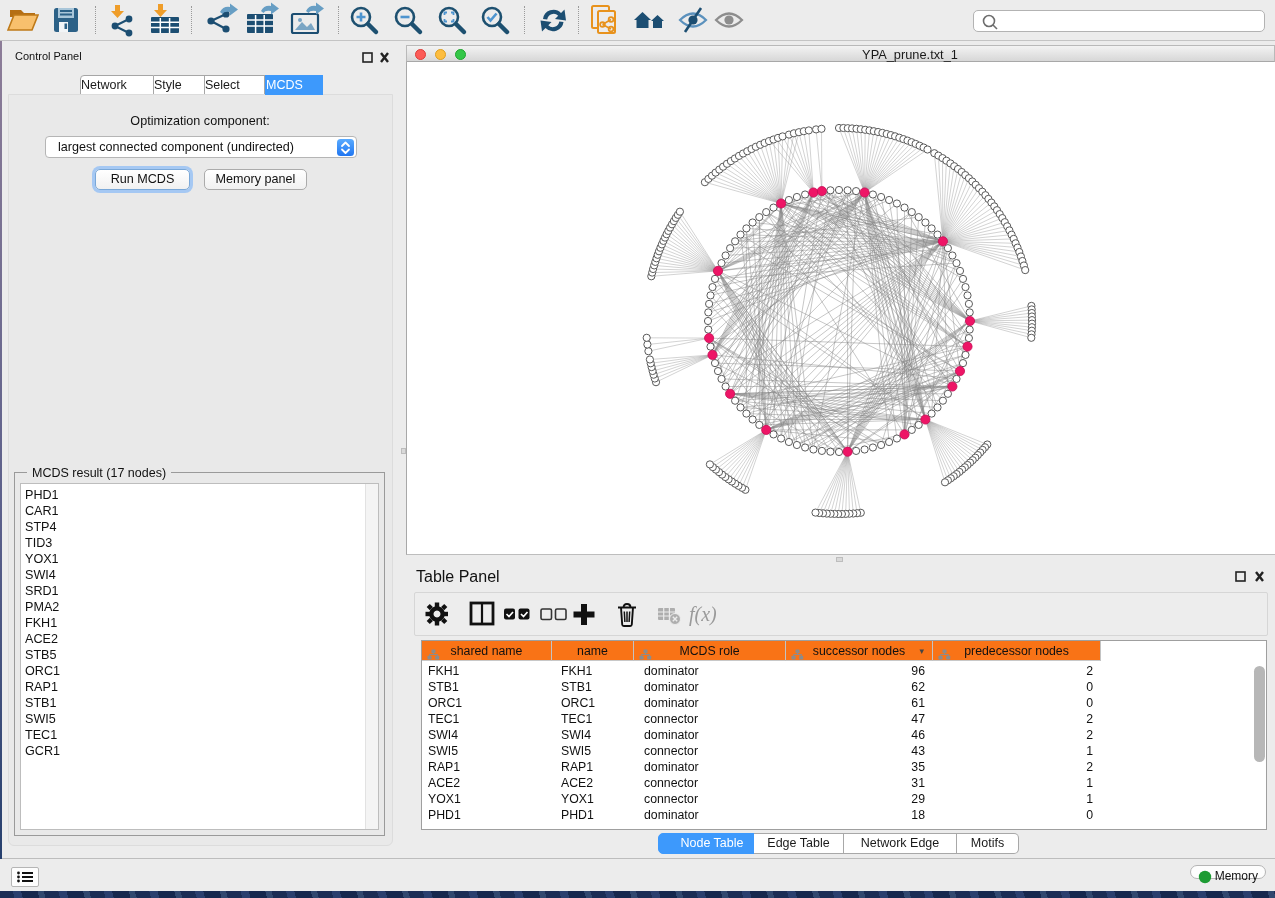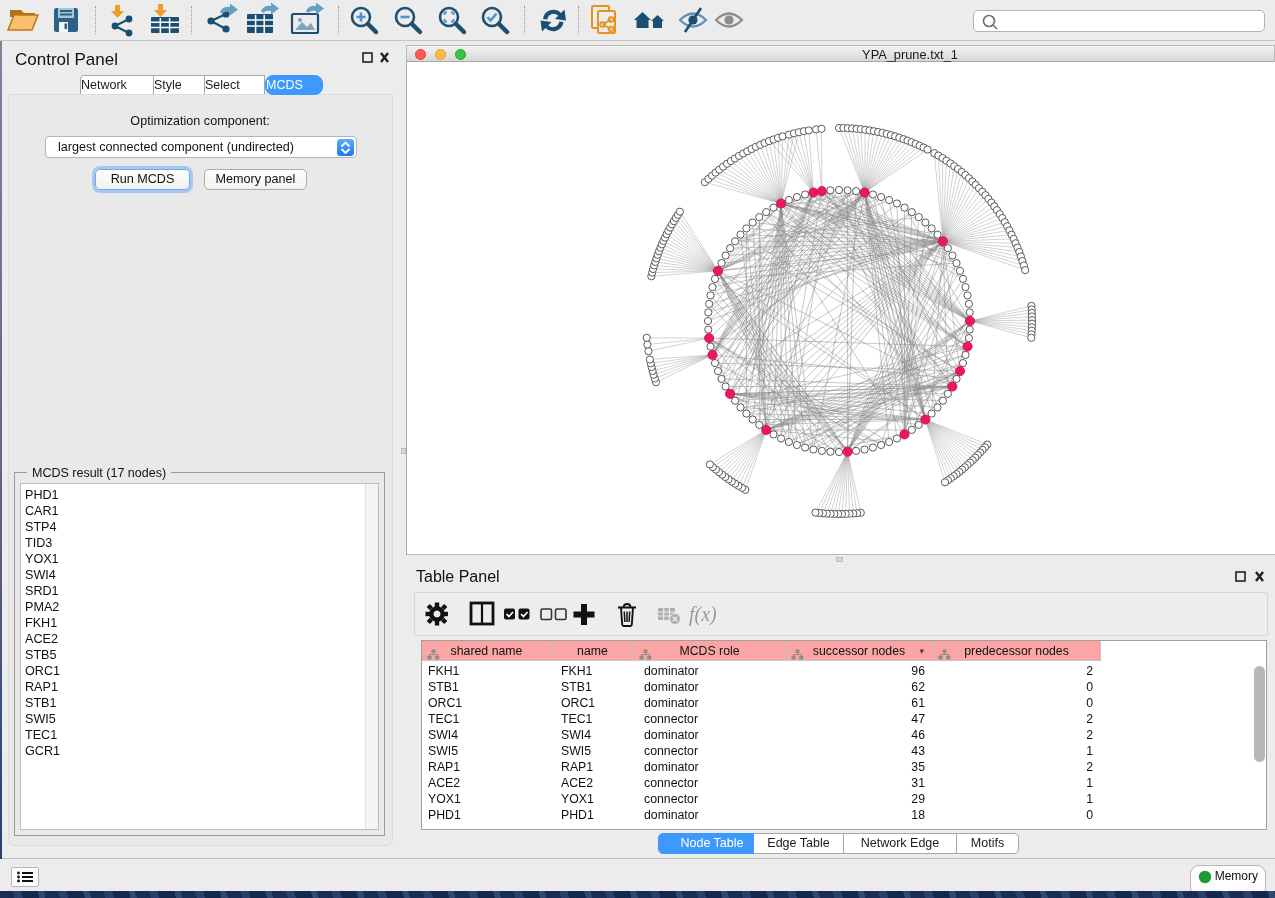--- a/index.html
+++ b/index.html
@@ -5,24 +5,24 @@
 body{font-family:"Liberation Sans",sans-serif;background:#1c2f57;position:relative}
 .abs{position:absolute}
 #app{position:absolute;left:0;top:0;width:1275px;height:891px;background:#ececec}
 #wallstrip{position:absolute;left:0;top:41px;width:2px;height:818px;background:linear-gradient(#8d7d98,#5a5f8a 60%,#27406e);z-index:60}
 #wall{position:absolute;left:0;top:891px;width:1275px;height:7px;background:repeating-linear-gradient(75deg,#1b2d55 0 14px,#2a3f6e 14px 22px,#16284e 22px 38px,#31486f 38px 44px);z-index:70}
 
 #toolbar{position:absolute;left:0;top:0;width:1275px;height:41px;background:#ececec;border-bottom:1px solid #c4c4c4}
 .tsep{position:absolute;top:6px;width:0;height:28px;border-left:1px dotted #9a9a9a}
 #searchbox{position:absolute;left:973px;top:10px;width:292px;height:22px;background:#fff;border:1px solid #b3b3b3;border-radius:5px}
 
-#ctlhdr{position:absolute;left:6px;top:50px;font-size:17px;color:#111}
+#ctlhdr{position:absolute;left:6px;top:50px;font-size:11px;color:#111}
 #ctlbody{position:absolute;left:8px;top:94px;width:385px;height:752px;background:#e9e9e9;border:1px solid #dcdcdc;border-radius:0 0 6px 6px}
 .tab{position:absolute;top:75px;height:20px;font-size:12.5px;line-height:19px;background:#fff;border:1px solid #a6a6a6;color:#1a1a1a}
-.tabsel{background:#3d99fc;color:#fff;border-color:#3d99fc;border-radius:8px;z-index:3}
+.tabsel{background:#3d99fc;color:#fff;border-color:#3d99fc;border-radius:0;z-index:3}
 #optlabel{position:absolute;left:0;top:114px;width:400px;text-align:center;font-size:12.6px;color:#111}
 #combo{position:absolute;left:45px;top:136px;width:312px;height:22px;background:#fff;border:1px solid #b5b5b5;border-radius:4px;font-size:12.6px;line-height:20px;color:#111;padding-left:12px}
 #combobtn{position:absolute;right:2px;top:1.5px;width:17px;height:17px;border-radius:3.5px;background:linear-gradient(#5aabff,#2076f1)}
 .btn{position:absolute;height:21px;background:linear-gradient(#ffffff,#f1f1f1);border:1px solid #ababab;border-radius:5px;font-size:12.6px;text-align:center;line-height:19px;color:#111}
 #runbtn{left:95px;top:169px;width:95px;box-shadow:0 0 0 3px #a5c8f3;border-color:#7aa8d8}
 #closebtn{left:204px;top:169px;width:103px}
 #fieldset{position:absolute;left:14px;top:472px;width:371px;height:364px;border:1px solid #9a9a9a}
 #legend{position:absolute;left:12px;top:-7px;background:#e9e9e9;padding:0 5px;font-size:12.5px;color:#111}
 #mlist{position:absolute;left:5px;top:10px;right:5px;bottom:5px;background:#fff;border:1px solid #bdbdbd;font-size:12.6px;color:#111;line-height:16px;padding:3px 0 0 4px}
 #mscroll{position:absolute;right:0px;top:0px;width:13px;height:100%;background:#f4f4f4;border-left:1px solid #e2e2e2}
@@ -33,31 +33,31 @@
 
 #nettitle{position:absolute;left:406px;top:45px;width:869px;height:17px;background:linear-gradient(#f3f3f3,#d7d7d7);border:1px solid #b9b9b9;border-bottom-color:#a8a8a8}
 #nettitle .tl{position:absolute;top:2.5px;width:11px;height:11px;border-radius:50%}
 #netname{position:absolute;left:503px;transform:translateX(-50%);top:1px;font-size:12.8px;color:#1a1a1a}
 #netcanvas{position:absolute;left:406px;top:62px;width:869px;height:493px;background:#fff;border-left:1px solid #a8a8a8;border-bottom:1px solid #bdbdbd}
 
 #tablepanel{position:absolute;left:407px;top:562px;width:868px;height:296px;background:#ececec}
 #tphdr{position:absolute;left:9px;top:6px;font-size:16px;color:#111}
 #tptoolbar{position:absolute;left:7px;top:30px;width:854px;height:44px;background:#ededed;border:1px solid #d6d6d6;border-radius:2px}
 #tbl{position:absolute;left:14px;top:78px;width:846px;height:190px;background:#fff;border:1px solid #9f9f9f}
-#tblhead{position:absolute;left:0;top:0;width:679px;height:20px;background:#fca5a5;border-bottom:1px solid #c8c8c8}
+#tblhead{position:absolute;left:0;top:0;width:679px;height:20px;background:#f97316;border-bottom:1px solid #c8c8c8}
 .th{position:absolute;top:0;height:20px;border-right:1px solid #c3c3c3;font-size:12.3px;color:#111;text-align:center;line-height:20px}
 .row{position:absolute;left:0;width:845px;height:16px;font-size:12.3px;color:#111}
 .c1{position:absolute;left:6px}.c2{position:absolute;left:139px}.c3{position:absolute;left:222px}
 .c4{position:absolute;left:378px;width:125px;text-align:right}.c5{position:absolute;left:526px;width:145px;text-align:right}
 #tscroll{position:absolute;right:1px;top:25px;width:11px;height:96px;background:#b7b7b7;border-radius:6px}
 .btab{position:absolute;top:833px;height:21px;background:#fff;border:1px solid #a8a8a8;font-size:12.5px;text-align:center;line-height:19px;color:#1a1a1a}
 
 #statusbar{position:absolute;left:0;top:858px;width:1275px;height:33px;background:#ececec;border-top:1px solid #bdbdbd}
 #listbtn{position:absolute;left:11px;top:8px;width:28px;height:20px;background:#fdfdfd;border:1px solid #b5b5b5;border-radius:2px}
-#membtn{position:absolute;left:1190px;top:6px;width:76px;height:32px;background:#fdfdfd;border:1px solid #b5b5b5;border-radius:9px;font-size:12px;line-height:20px;color:#111;text-align:right;padding-right:7px}
+#membtn{position:absolute;left:1190px;top:6px;width:76px;height:14px;background:#fdfdfd;border:1px solid #b5b5b5;border-radius:9px;font-size:12px;line-height:20px;color:#111;text-align:right;padding-right:7px}
 </style></head><body>
 <div id="app"></div>
 <div id="toolbar">
     <svg width="1275" height="41" viewBox="0 0 1275 41" style="position:absolute;left:0;top:0">
 
 <path d="M10 10 h11 l3 3 h11 v4 h-25 z" fill="#b56f14"></path>
 <path d="M8 30 L14 15 h24 L32 30 z" fill="#f8c06d" stroke="#bf7a19" stroke-width="1.6"></path>
 
 <rect x="54" y="8" width="24" height="24" rx="2.5" fill="#2c6187"></rect>
 <rect x="58" y="8" width="16" height="10" fill="#a9c6d9"></rect>

